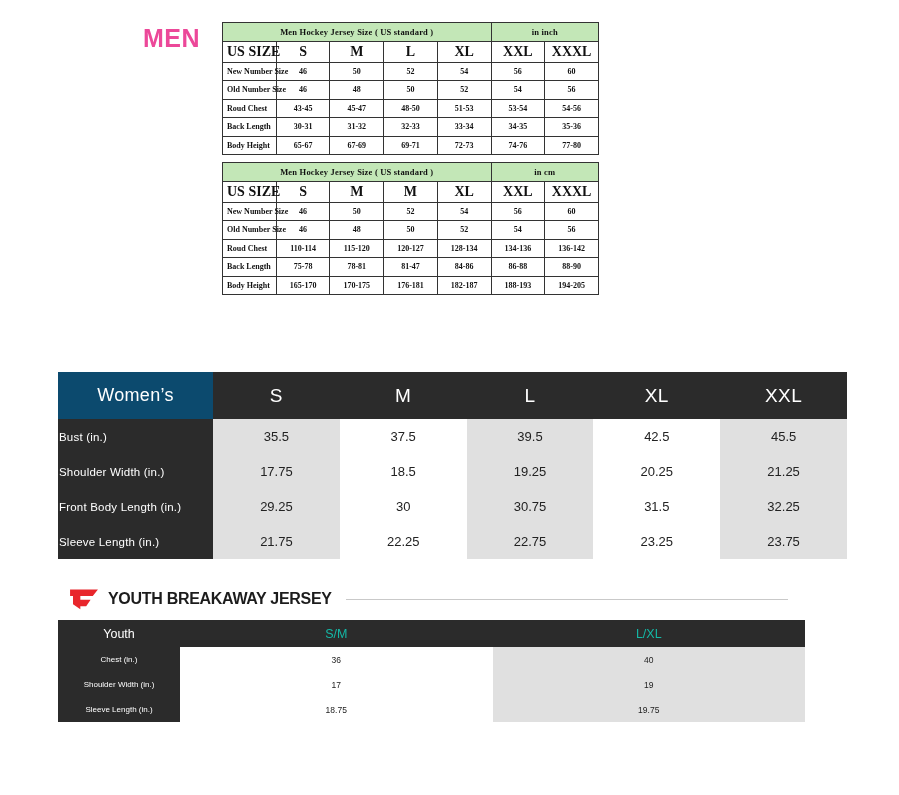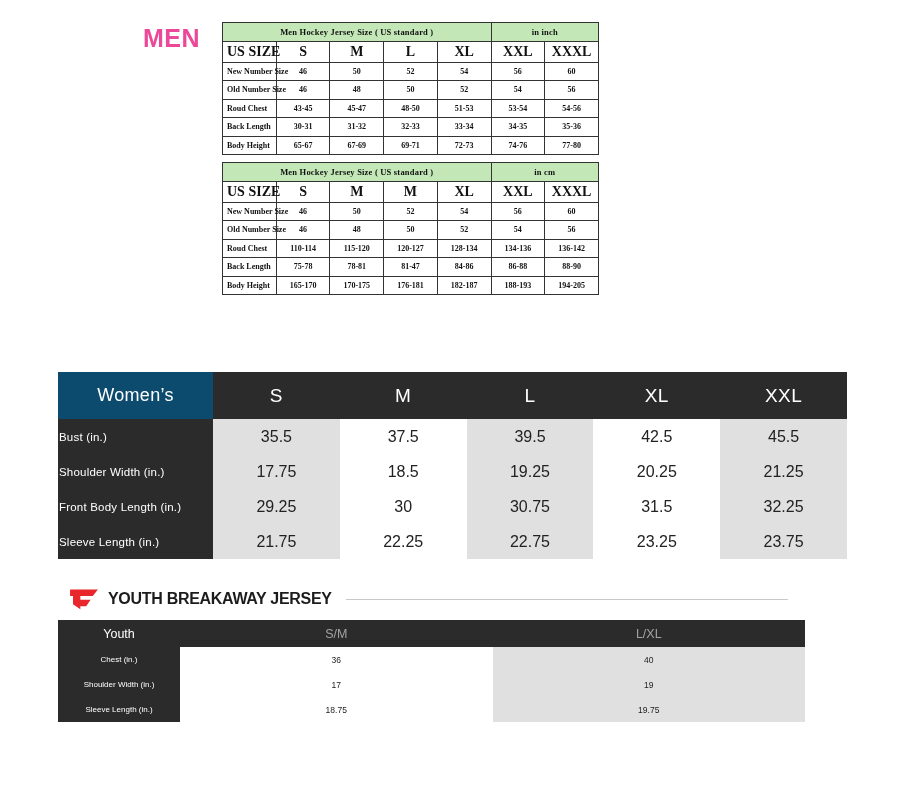--- a/index.html
+++ b/index.html
@@ -129,41 +129,41 @@
   table.women td.rowlabel {
     background: #2b2b2b;
     color: #fff;
     font-size: 11.5px;
     text-align: left;
     height: 35px;
     letter-spacing: 0.2px;
   }
   table.women td.val {
     text-align: center;
-    font-size: 16px;
+    font-size: 13px;
     color: #222;
     height: 35px;
     background: #ffffff;
   }
   table.women td.val.shade { background: #e0e0e0; }
 
   
   table.youth { left: 58px; top: 620px; width: 747px; }
   table.youth th.corner {
     background: #2b2b2b;
     color: #fff;
     font-size: 12.5px;
     font-weight: normal;
     text-align: center;
     height: 27px;
     width: 122px;
   }
   table.youth th.size-col {
     background: #2b2b2b;
-    color: #a3a3a3;
+    color: #14b8a6;
     font-size: 12.5px;
     font-weight: normal;
     text-align: center;
     height: 27px;
   }
   table.youth td.rowlabel {
     background: #2b2b2b;
     color: #fff;
     font-size: 8px;
     text-align: center;

